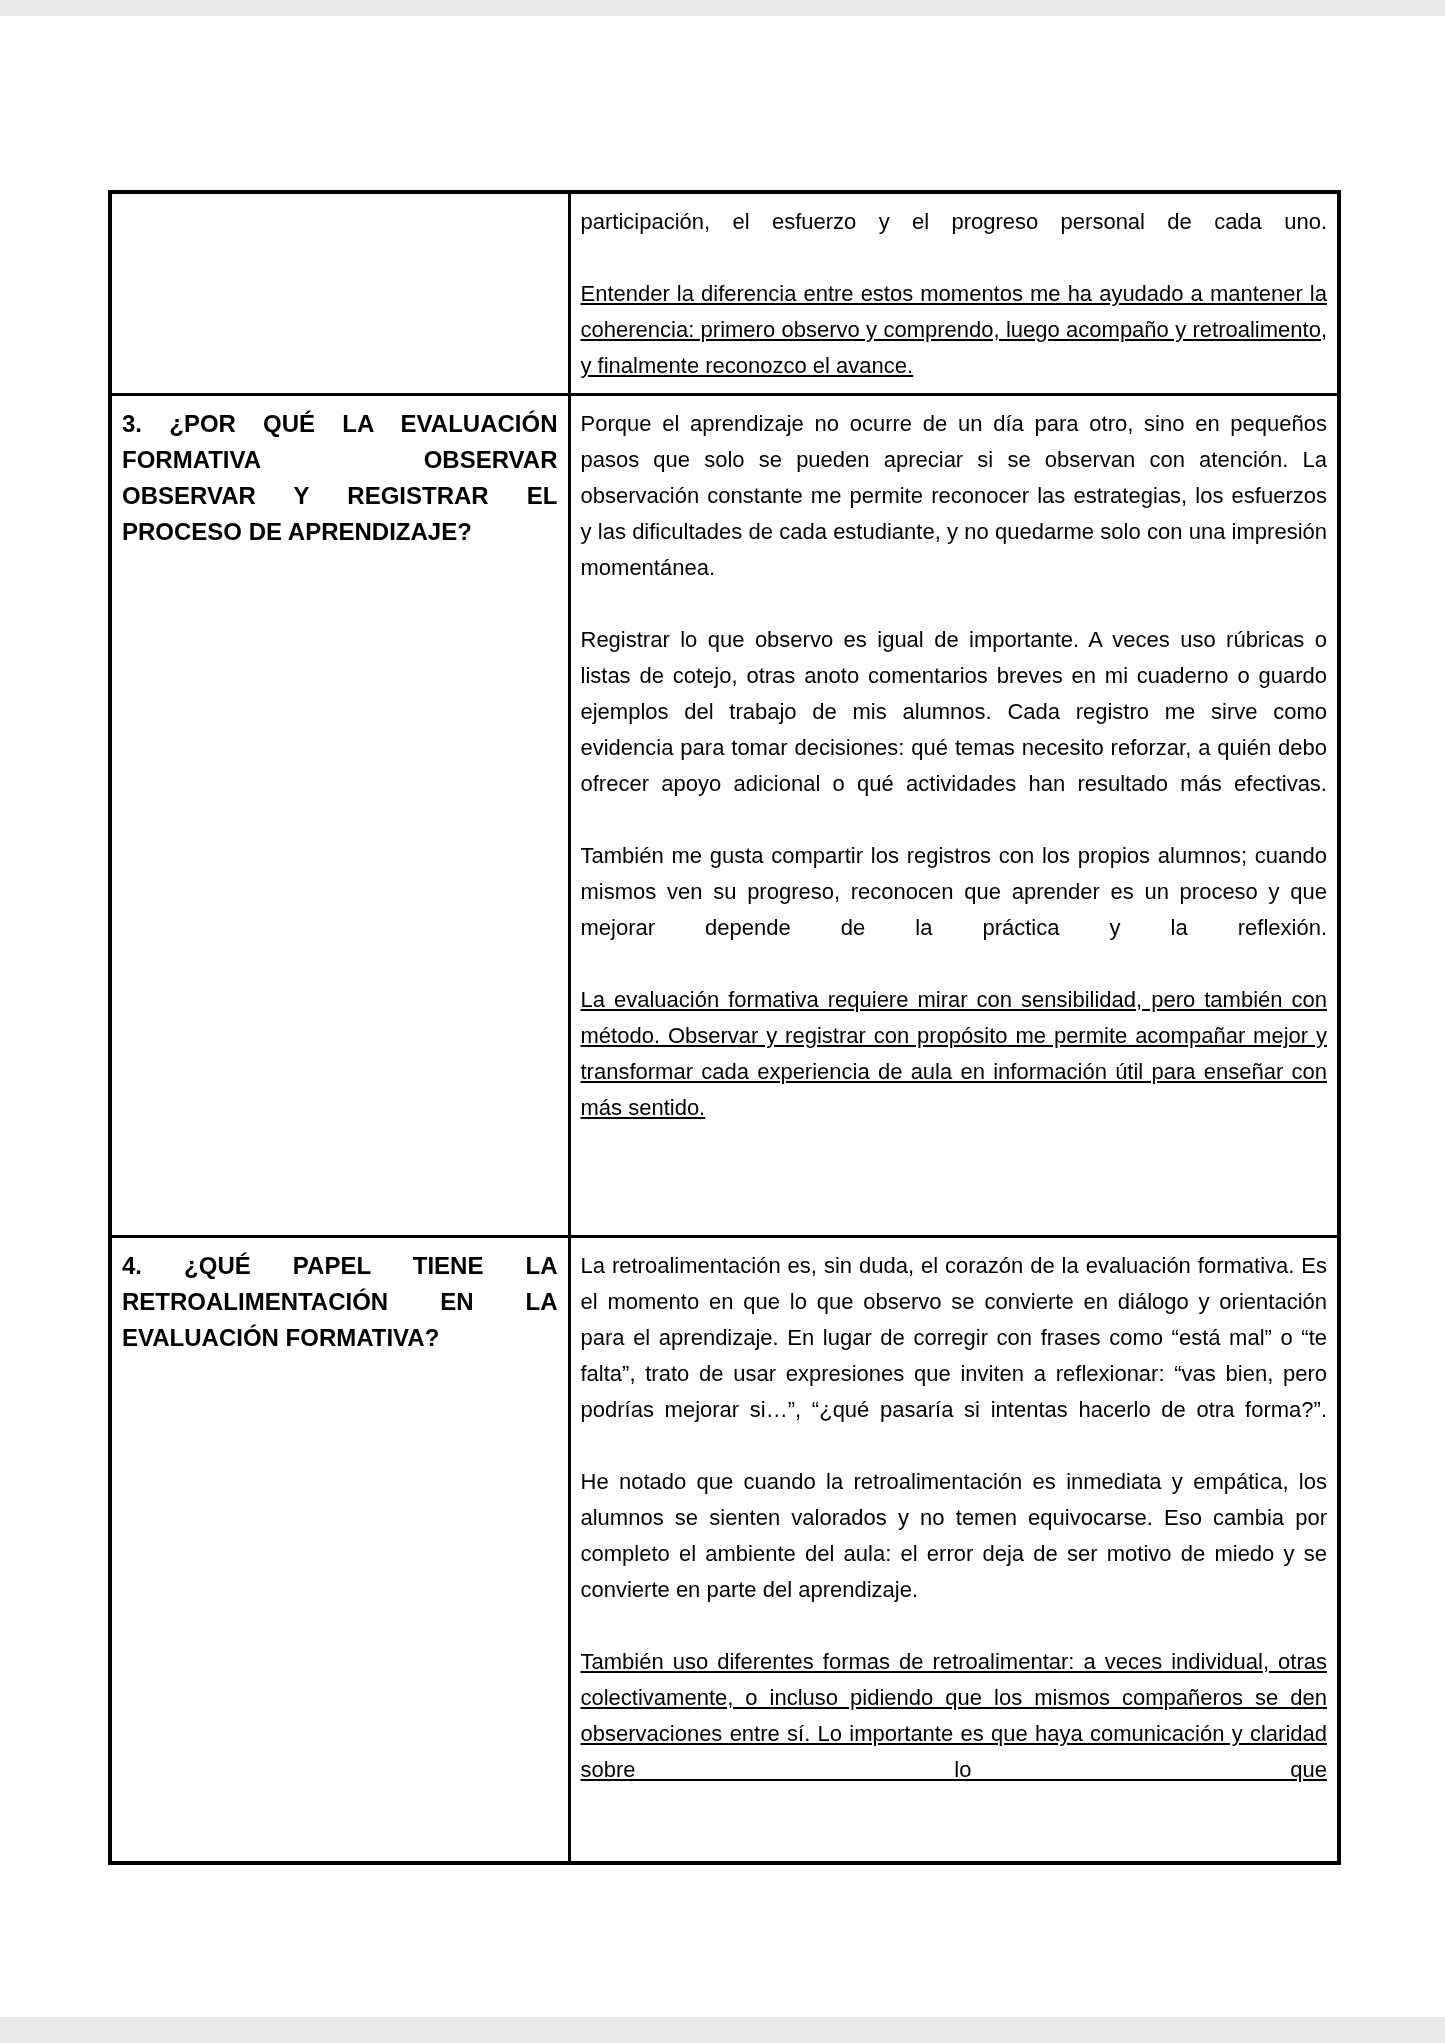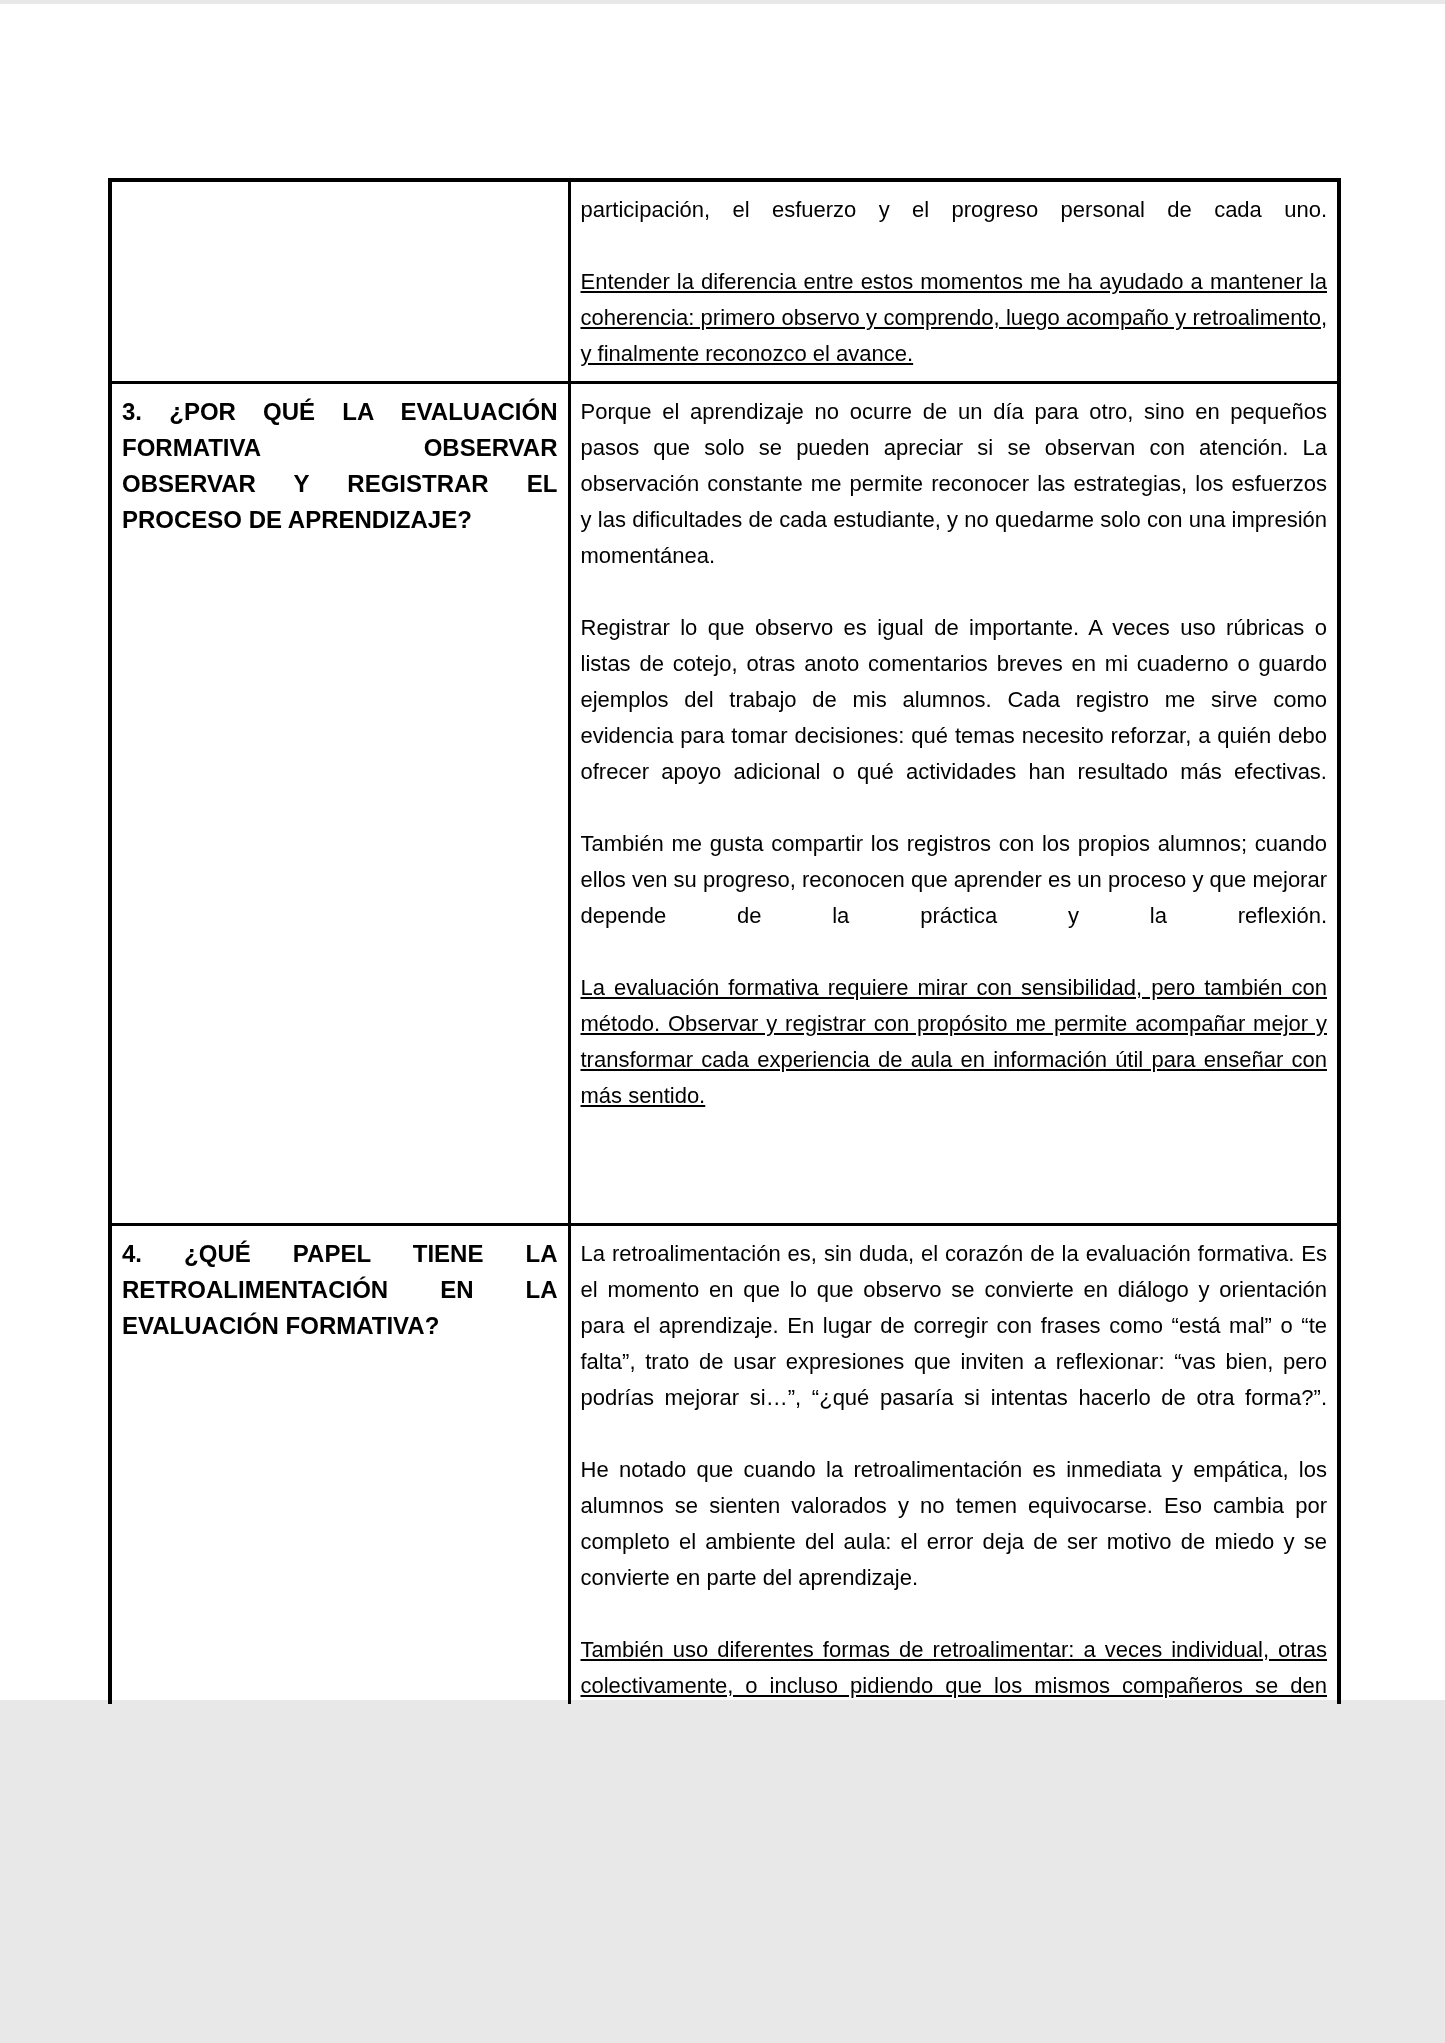--- a/index.html
+++ b/index.html
@@ -1,20 +1,20 @@
 <!DOCTYPE html>
 <html lang="es"><head>
 <meta charset="utf-8">
 <style>
   html, body { margin: 0; padding: 0; background: #e8e8e8; }
   .page {
     position: relative;
     width: 1445px;
-    height: 1696px;
-    margin: 4px auto;
+    height: 2001px;
+    margin: 16px auto;
     background: #ffffff;
     font-family: "Liberation Sans", "DejaVu Sans", sans-serif;
     color: #000000;
   }
   table.qa-table {
     position: absolute;
     left: 108px;
     top: 174px;
     width: 1229px;
     border-collapse: collapse;
@@ -70,21 +70,21 @@
         <tr>
           <td class="cell">
             <div class="q-line stretch">3. ¿POR QUÉ LA EVALUACIÓN</div>
             <div class="q-line stretch">FORMATIVA OBSERVAR</div>
             <div class="q-line stretch">OBSERVAR Y REGISTRAR EL</div>
             <div class="q-line">PROCESO DE APRENDIZAJE?</div>
           </td>
           <td class="cell">
             <p class="answer-par"><span class="seg">Porque el aprendizaje no ocurre de un día para otro, sino en pequeños pasos que solo se pueden apreciar si se observan con atención. La observación constante me permite reconocer las estrategias, los esfuerzos y las dificultades de cada estudiante, y no quedarme solo con una impresión momentánea.</span></p>
             <p class="answer-par justify-last"><span class="seg">Registrar lo que observo es igual de importante. A veces uso rúbricas o listas de cotejo, otras anoto comentarios breves en mi cuaderno o guardo ejemplos del trabajo de mis alumnos. Cada registro me sirve como evidencia para tomar decisiones: qué temas necesito reforzar, a quién debo ofrecer apoyo adicional o qué actividades han resultado más efectivas.</span></p>
-            <p class="answer-par justify-last"><span class="seg">También me gusta compartir los registros con los propios alumnos; cuando ellos ven su progreso, </span><strong class="seg-bold">reconocen que aprender es un proceso</strong><span class="seg"> y que mejorar depende de la práctica y la reflexión.</span></p>
+            <p class="answer-par justify-last"><span class="seg">También me gusta compartir los registros con los propios alumnos; cuando mismos ven su progreso, </span><strong class="seg-bold">reconocen que aprender es un proceso</strong><span class="seg"> y que mejorar depende de la práctica y la reflexión.</span></p>
             <p class="answer-par"><span class="seg">La evaluación formativa requiere mirar con sensibilidad, pero también con método. Observar y registrar con propósito me permite acompañar mejor y transformar cada experiencia de aula en información útil para enseñar con más sentido.</span></p>
           </td>
         </tr>
         <tr>
           <td class="cell">
             <div class="q-line stretch">4. ¿QUÉ PAPEL TIENE LA</div>
             <div class="q-line stretch">RETROALIMENTACIÓN EN LA</div>
             <div class="q-line">EVALUACIÓN FORMATIVA?</div>
           </td>
           <td class="cell">

